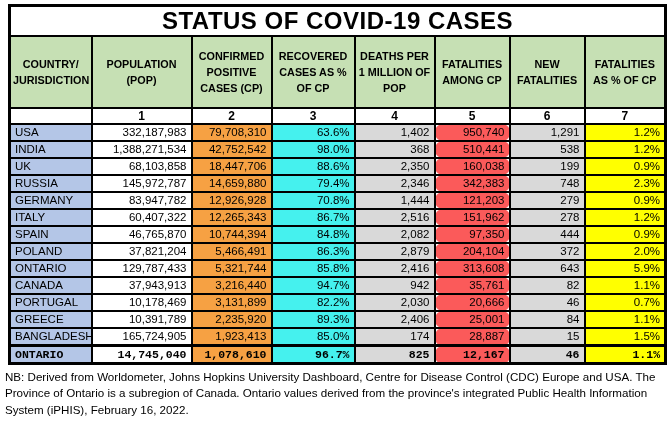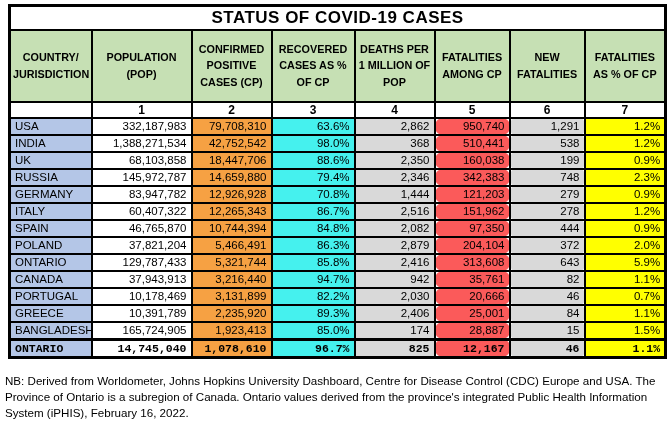--- a/index.html
+++ b/index.html
@@ -27,21 +27,21 @@
   }
   table.covid th, table.covid td {
     border: 2px solid #000;
     overflow: hidden;
     box-sizing: border-box;
   }
   .title-cell {
     height: 24px;
     text-align: center;
     vertical-align: middle;
-    font-size: 17px;
+    font-size: 24px;
     font-weight: 900;
     letter-spacing: 0.5px;
     background: #ffffff;
     padding: 0;
   }
   .hdr {
     background: var(--header-green, #C6E0B4);
     height: 72px;
     text-align: center;
     vertical-align: middle;
@@ -67,38 +67,38 @@
     white-space: nowrap;
     text-align: right;
   }
   tbody.data td.c-country { text-align: left; }
   .c-country { background: var(--country-blue, #B4C6E7); }
   .c-pop     { background: #ffffff; }
   .c-cp      { background: var(--confirmed-orange, #F6A143); }
   .c-rec     { background: var(--recovered-cyan, #45F1EE); }
   .c-dpm     { background: var(--deaths-gray, #D9D9D9); }
   .c-fat     { background: var(--fatalities-red, #FB5A5A); border-radius: 8px; }
-  .c-newfat  { background: var(--new-fatalities-gray, #D9D9D9); border-radius: 6px; }
+  .c-newfat  { background: var(--new-fatalities-gray, #D9D9D9); }
   .c-fatpct  { background: var(--fatality-pct-yellow, #FFFF00); }
   tr.total-row td {
     font-weight: bold;
     border-top: 3px solid #000;
     font-family: Liberation Mono, monospace;
   }
   
   col.w-country { width: 82px; }
   col.w-pop     { width: 100px; }
   col.w-cp      { width: 80px; }
   col.w-rec     { width: 83px; }
   col.w-dpm     { width: 80px; }
   col.w-fat     { width: 75px; }
   col.w-newfat  { width: 75px; }
   col.w-fatpct  { width: 81px; }
   .footnote {
-    margin-top: 14px;
+    margin-top: 4px;
     margin-left: -3px;
     width: 660px;
     font-size: 11.6px;
     line-height: 1.42;
     color: #000;
   }
 </style>
 </head>
 <body>
 
@@ -138,21 +138,21 @@
         <td>6</td>
         <td>7</td>
       </tr>
     </thead>
     <tbody class="data">
         <tr>
           <td class="c-country">USA</td>
           <td class="c-pop">332,187,983</td>
           <td class="c-cp">79,708,310</td>
           <td class="c-rec">63.6%</td>
-          <td class="c-dpm">2,862</td>
+          <td class="c-dpm">1,402</td>
           <td class="c-fat">950,740</td>
           <td class="c-newfat">1,291</td>
           <td class="c-fatpct">1.2%</td>
         </tr>
         <tr>
           <td class="c-country">INDIA</td>
           <td class="c-pop">1,388,271,534</td>
           <td class="c-cp">42,752,542</td>
           <td class="c-rec">98.0%</td>
           <td class="c-dpm">368</td>

